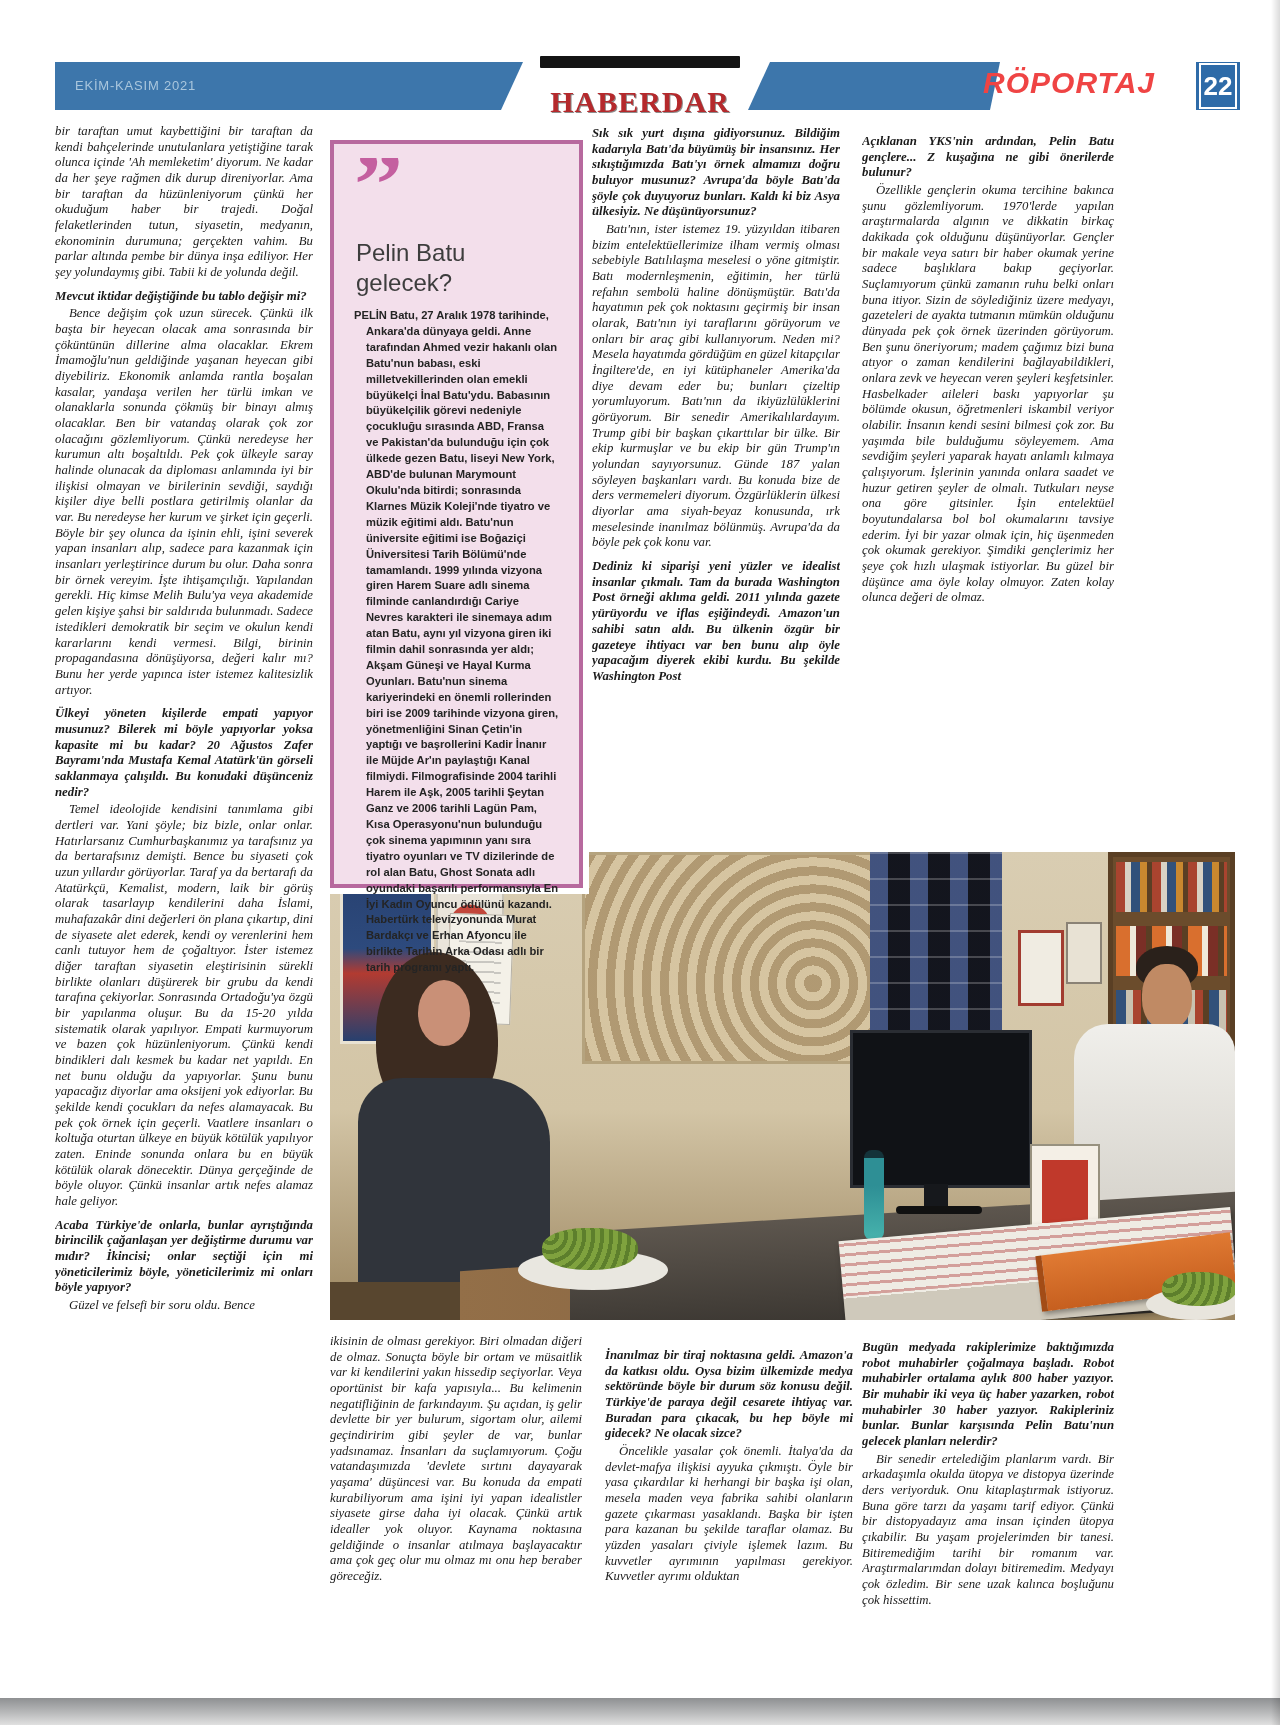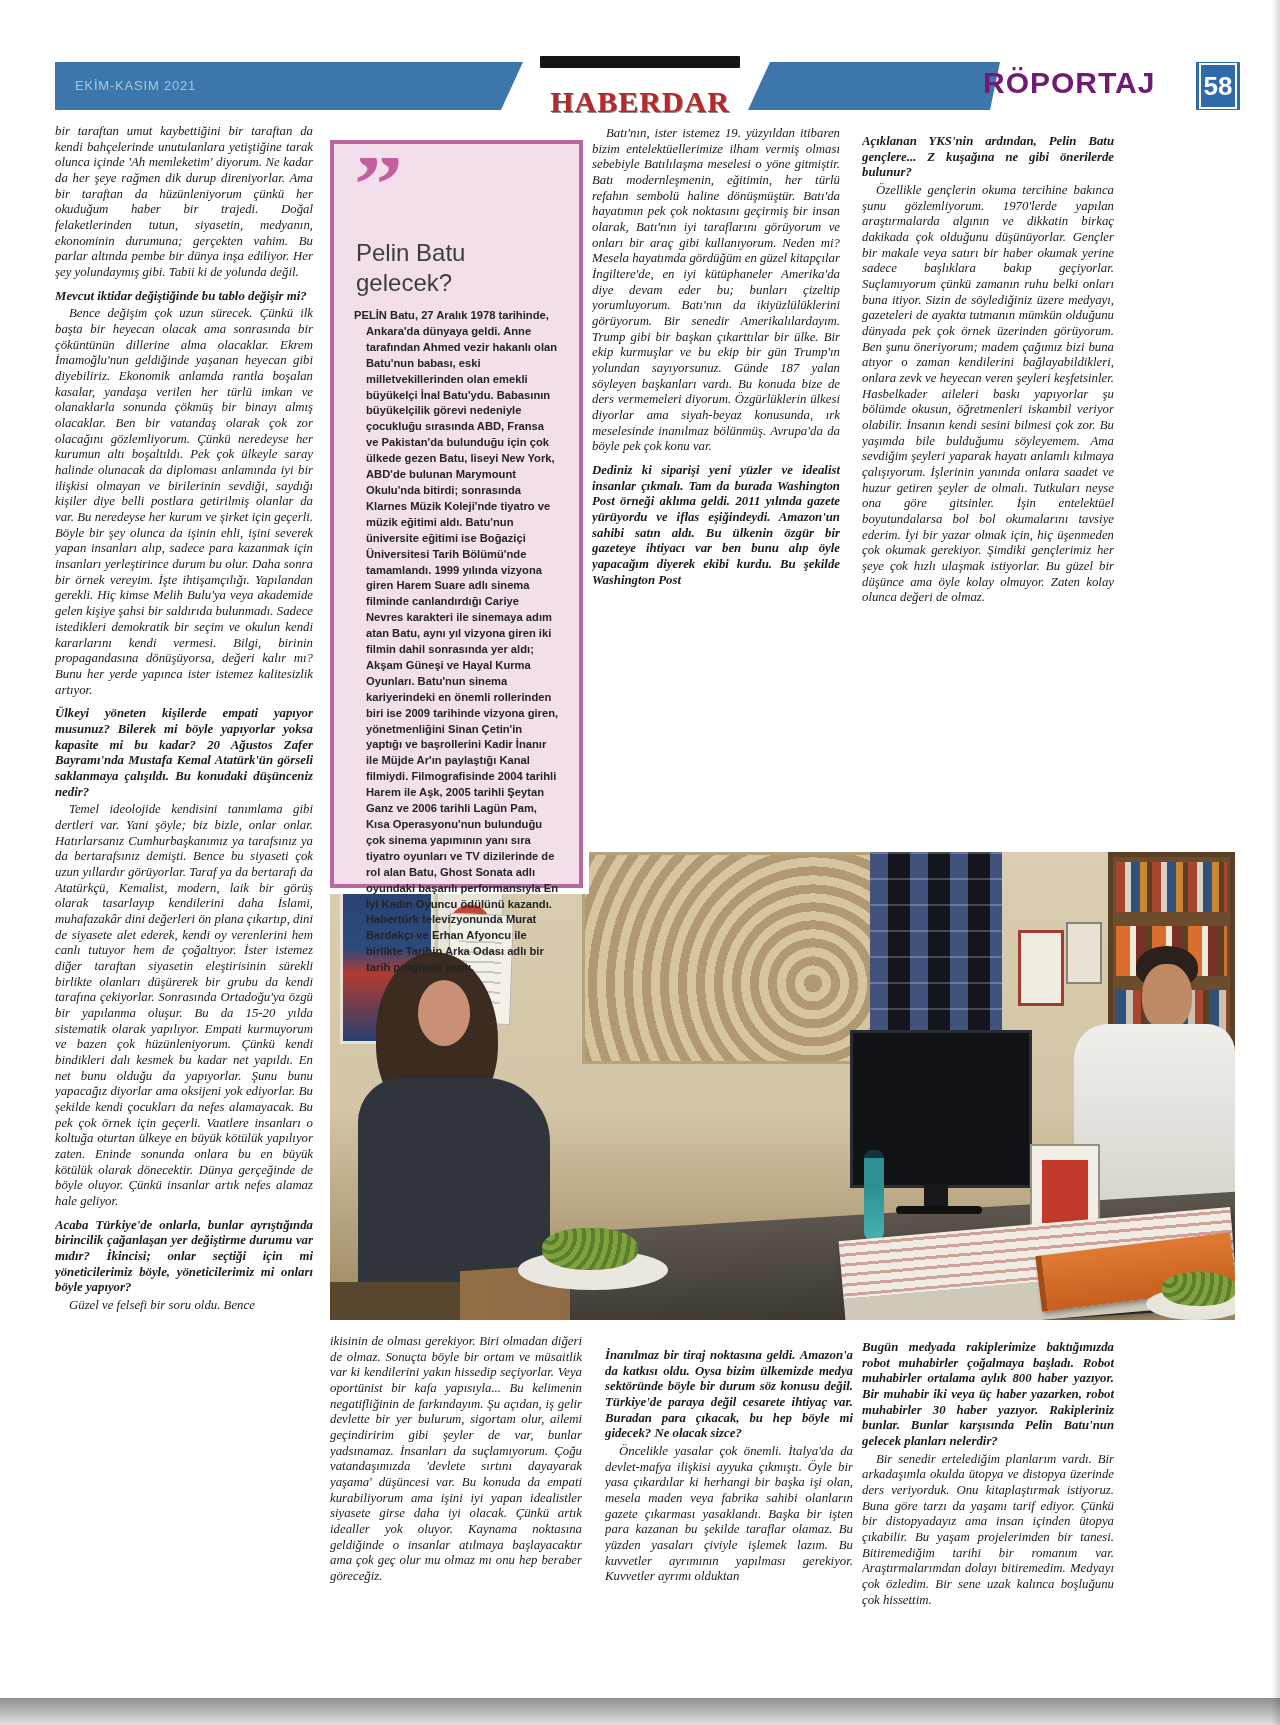--- a/index.html
+++ b/index.html
@@ -10,21 +10,21 @@
   .bar-left{left:55px;width:468px;clip-path:polygon(0 0,100% 0,calc(100% - 22px) 100%,0 100%);}
   .bar-right{left:748px;width:252px;clip-path:polygon(22px 0,100% 0,calc(100% - 10px) 100%,0 100%);}
   .date{position:absolute;left:20px;top:16px;font-family:"Liberation Sans",sans-serif;
         font-size:13px;letter-spacing:.8px;color:#a9c6dd;}
   .masthead{position:absolute;left:540px;top:56px;width:200px;text-align:center;}
   .masthead-topbar{height:12px;background:#141414;border-radius:1px;}
   .masthead-title{margin-top:17px;font-family:"Liberation Serif",serif;font-weight:bold;
         font-size:30px;letter-spacing:1px;color:#b5292c;text-shadow:1px 1px 0 #8d8d8d;}
   .section{position:absolute;left:983px;top:66px;width:172px;text-align:right;
         font-family:"Liberation Sans",sans-serif;font-weight:bold;font-size:30px;
-        letter-spacing:1px;color:#701a75;}
+        letter-spacing:1px;color:#ef4444;font-style:italic;}
   .pageno{position:absolute;left:1196px;top:62px;width:44px;height:48px;background:#2e6ba8;
         border:3px solid #2e6ba8;box-sizing:border-box;display:flex;align-items:center;justify-content:center;}
   .pageno-inner{border:2px solid #ffffff;width:100%;height:100%;display:flex;align-items:center;
         justify-content:center;font-family:"Liberation Sans",sans-serif;font-weight:bold;
         font-size:26px;color:#ffffff;}
   
   .col{position:absolute;overflow:hidden;text-align:justify;font-size:12.8px;line-height:1.225;}
   .col p{margin:0 0 1px 0;font-style:italic;}
   .p{text-indent:14px;}
   .noind{text-indent:0;}
@@ -56,40 +56,41 @@
   <div class="bar bar-left">
     <span class="date">EKİM-KASIM 2021</span>
   </div>
   <div class="bar bar-right"></div>
   <div class="masthead">
     <div class="masthead-topbar"></div>
     <div class="masthead-title">HABERDAR</div>
   </div>
   <div class="section">RÖPORTAJ</div>
   <div class="pageno">
-    <div class="pageno-inner">58</div>
+    <div class="pageno-inner">22</div>
   </div>
 
   <div class="col" style="left:55px;top:124px;width:258px;height:1552px;">
     <p class="p noind">bir taraftan umut kaybettiğini bir taraftan da kendi bahçelerinde unutulanlara yetiştiğine tarak olunca içinde 'Ah memleketim' diyorum. Ne kadar da her şeye rağmen dik durup direniyorlar. Ama bir taraftan da hüzünleniyorum çünkü her okuduğum haber bir trajedi. Doğal felaketlerinden tutun, siyasetin, medyanın, ekonominin durumuna; gerçekten vahim. Bu parlar altında pembe bir dünya inşa ediliyor. Her şey yolundaymış gibi. Tabii ki de yolunda değil.</p>
     <p class="q">Mevcut iktidar değiştiğinde bu tablo değişir mi?</p>
     <p class="p">Bence değişim çok uzun sürecek. Çünkü ilk başta bir heyecan olacak ama sonrasında bir çöküntünün dillerine alma olacaklar. Ekrem İmamoğlu'nun geldiğinde yaşanan heyecan gibi diyebiliriz. Ekonomik anlamda rantla boşalan kasalar, yandaşa verilen her türlü imkan ve olanaklarla sonunda çökmüş bir binayı almış olacaklar. Ben bir vatandaş olarak çok zor olacağını gözlemliyorum. Çünkü neredeyse her kurumun altı boşaltıldı. Pek çok ülkeyle saray halinde olunacak da diploması anlamında iyi bir ilişkisi olmayan ve birilerinin sevdiği, saydığı kişiler diye belli postlara getirilmiş olanlar da var. Bu neredeyse her kurum ve şirket için geçerli. Böyle bir şey olunca da işinin ehli, işini severek yapan insanları alıp, sadece para kazanmak için insanları yerleştirince durum bu olur. Daha sonra bir örnek vereyim. İşte ihtişamçılığı. Yapılandan gerekli. Hiç kimse Melih Bulu'ya veya akademide gelen kişiye şahsi bir saldırıda bulunmadı. Sadece istedikleri demokratik bir seçim ve okulun kendi kararlarını kendi vermesi. Bilgi, birinin propagandasına dönüşüyorsa, değeri kalır mı? Bunu her yerde yapınca ister istemez kalitesizlik artıyor.</p>
     <p class="q">Ülkeyi yöneten kişilerde empati yapıyor musunuz? Bilerek mi böyle yapıyorlar yoksa kapasite mi bu kadar? 20 Ağustos Zafer Bayramı'nda Mustafa Kemal Atatürk'ün görseli saklanmaya çalışıldı. Bu konudaki düşünceniz nedir?</p>
     <p class="p">Temel ideolojide kendisini tanımlama gibi dertleri var. Yani şöyle; biz bizle, onlar onlar. Hatırlarsanız Cumhurbaşkanımız ya tarafsınız ya da bertarafsınız demişti. Bence bu siyaseti çok uzun yıllardır görüyorlar. Taraf ya da bertarafı da Atatürkçü, Kemalist, modern, laik bir görüş olarak tasarlayıp kendilerini daha İslami, muhafazakâr dini değerleri ön plana çıkartıp, dini de siyasete alet ederek, kendi oy verenlerini hem canlı tutuyor hem de çoğaltıyor. İster istemez diğer taraftan siyasetin eleştirisinin sürekli birlikte olanları düşürerek bir grubu da kendi tarafına çekiyorlar. Sonrasında Ortadoğu'ya özgü bir yapılanma oluşur. Bu da 15-20 yılda sistematik olarak yapılıyor. Empati kurmuyorum ve bazen çok hüzünleniyorum. Çünkü kendi bindikleri dalı kesmek bu kadar net yapıldı. En net bunu olduğu da yapıyorlar. Şunu bunu yapacağız diyorlar ama oksijeni yok ediyorlar. Bu şekilde kendi çocukları da nefes alamayacak. Bu pek çok örnek için geçerli. Vaatlere insanları o koltuğa oturtan ülkeye en büyük kötülük yapılıyor zaten. Eninde sonunda onlara bu en büyük kötülük olarak dönecektir. Dünya gerçeğinde de böyle oluyor. Çünkü insanlar artık nefes alamaz hale geliyor.</p>
     <p class="q">Acaba Türkiye'de onlarla, bunlar ayrıştığında birincilik çağanlaşan yer değiştirme durumu var mıdır? İkincisi; onlar seçtiği için mi yöneticilerimiz böyle, yöneticilerimiz mi onları böyle yapıyor?</p>
     <p class="p">Güzel ve felsefi bir soru oldu. Bence</p>
   </div>
 
   <div class="quotebox">
     <div class="qmark">”</div>
     <div class="qtitle">Pelin Batu gelecek?</div>
     <div class="qbody">PELİN Batu, 27 Aralık 1978 tarihinde, Ankara'da dünyaya geldi. Anne tarafından Ahmed vezir hakanlı olan Batu'nun babası, eski milletvekillerinden olan emekli büyükelçi İnal Batu'ydu. Babasının büyükelçilik görevi nedeniyle çocukluğu sırasında ABD, Fransa ve Pakistan'da bulunduğu için çok ülkede gezen Batu, liseyi New York, ABD'de bulunan Marymount Okulu'nda bitirdi; sonrasında Klarnes Müzik Koleji'nde tiyatro ve müzik eğitimi aldı. Batu'nun üniversite eğitimi ise Boğaziçi Üniversitesi Tarih Bölümü'nde tamamlandı. 1999 yılında vizyona giren Harem Suare adlı sinema filminde canlandırdığı Cariye Nevres karakteri ile sinemaya adım atan Batu, aynı yıl vizyona giren iki filmin dahil sonrasında yer aldı; Akşam Güneşi ve Hayal Kurma Oyunları. Batu'nun sinema kariyerindeki en önemli rollerinden biri ise 2009 tarihinde vizyona giren, yönetmenliğini Sinan Çetin'in yaptığı ve başrollerini Kadir İnanır ile Müjde Ar'ın paylaştığı Kanal filmiydi. Filmografisinde 2004 tarihli Harem ile Aşk, 2005 tarihli Şeytan Ganz ve 2006 tarihli Lagün Pam, Kısa Operasyonu'nun bulunduğu çok sinema yapımının yanı sıra tiyatro oyunları ve TV dizilerinde de rol alan Batu, Ghost Sonata adlı oyundaki başarılı performansıyla En İyi Kadın Oyuncu ödülünü kazandı. Habertürk televizyonunda Murat Bardakçı ve Erhan Afyoncu ile birlikte Tarihin Arka Odası adlı bir tarih programı yaptı.</div>
   </div>
 
   <div class="col" style="left:592px;top:126px;width:248px;height:716px;">
+    <p class="q noind" style="margin-top:0 !important;">Sık sık yurt dışına gidiyorsunuz. Bildiğim kadarıyla Batı'da büyümüş bir insansınız. Her sıkıştığımızda Batı'yı örnek almamızı doğru buluyor musunuz? Avrupa'da böyle Batı'da şöyle çok duyuyoruz bunları. Kaldı ki biz Asya ülkesiyiz. Ne düşünüyorsunuz?</p>
     <p class="p">Batı'nın, ister istemez 19. yüzyıldan itibaren bizim entelektüellerimize ilham vermiş olması sebebiyle Batılılaşma meselesi o yöne gitmiştir. Batı modernleşmenin, eğitimin, her türlü refahın sembolü haline dönüşmüştür. Batı'da hayatımın pek çok noktasını geçirmiş bir insan olarak, Batı'nın iyi taraflarını görüyorum ve onları bir araç gibi kullanıyorum. Neden mi? Mesela hayatımda gördüğüm en güzel kitapçılar İngiltere'de, en iyi kütüphaneler Amerika'da diye devam eder bu; bunları çizeltip yorumluyorum. Batı'nın da ikiyüzlülüklerini görüyorum. Bir senedir Amerikalılardayım. Trump gibi bir başkan çıkarttılar bir ülke. Bir ekip kurmuşlar ve bu ekip bir gün Trump'ın yolundan sayıyorsunuz. Günde 187 yalan söyleyen başkanları vardı. Bu konuda bize de ders vermemeleri diyorum. Özgürlüklerin ülkesi diyorlar ama siyah-beyaz konusunda, ırk meselesinde inanılmaz bölünmüş. Avrupa'da da böyle pek çok konu var.</p>
     <p class="q">Dediniz ki siparişi yeni yüzler ve idealist insanlar çıkmalı. Tam da burada Washington Post örneği aklıma geldi. 2011 yılında gazete yürüyordu ve iflas eşiğindeydi. Amazon'un sahibi satın aldı. Bu ülkenin özgür bir gazeteye ihtiyacı var ben bunu alıp öyle yapacağım diyerek ekibi kurdu. Bu şekilde Washington Post</p>
   </div>
 
   <div class="col" style="left:862px;top:126px;width:252px;height:718px;">
     <p class="q">Açıklanan YKS'nin ardından, Pelin Batu gençlere... Z kuşağına ne gibi önerilerde bulunur?</p>
     <p class="p">Özellikle gençlerin okuma tercihine bakınca şunu gözlemliyorum. 1970'lerde yapılan araştırmalarda algının ve dikkatin birkaç dakikada çok olduğunu düşünüyorlar. Gençler bir makale veya satırı bir haber okumak yerine sadece başlıklara bakıp geçiyorlar. Suçlamıyorum çünkü zamanın ruhu belki onları buna itiyor. Sizin de söylediğiniz üzere medyayı, gazeteleri de ayakta tutmanın mümkün olduğunu dünyada pek çok örnek üzerinden görüyorum. Ben şunu öneriyorum; madem çağımız bizi buna atıyor o zaman kendilerini bağlayabildikleri, onlara zevk ve heyecan veren şeyleri keşfetsinler. Hasbelkader aileleri baskı yapıyorlar şu bölümde okusun, öğretmenleri iskambil veriyor olabilir. İnsanın kendi sesini bilmesi çok zor. Bu yaşımda bile bulduğumu söyleyemem. Ama sevdiğim şeyleri yaparak hayatı anlamlı kılmaya çalışıyorum. İşlerinin yanında onlara saadet ve huzur getiren şeyler de olmalı. Tutkuları neyse ona göre gitsinler. İşin entelektüel boyutundalarsa bol bol okumalarını tavsiye ederim. İyi bir yazar olmak için, hiç üşenmeden çok okumak gerekiyor. Şimdiki gençlerimiz her şeye çok hızlı ulaşmak istiyorlar. Bu güzel bir düşünce ama öyle kolay olmuyor. Zaten kolay olunca değeri de olmaz.</p>
   </div>
 
   <div class="photo">

